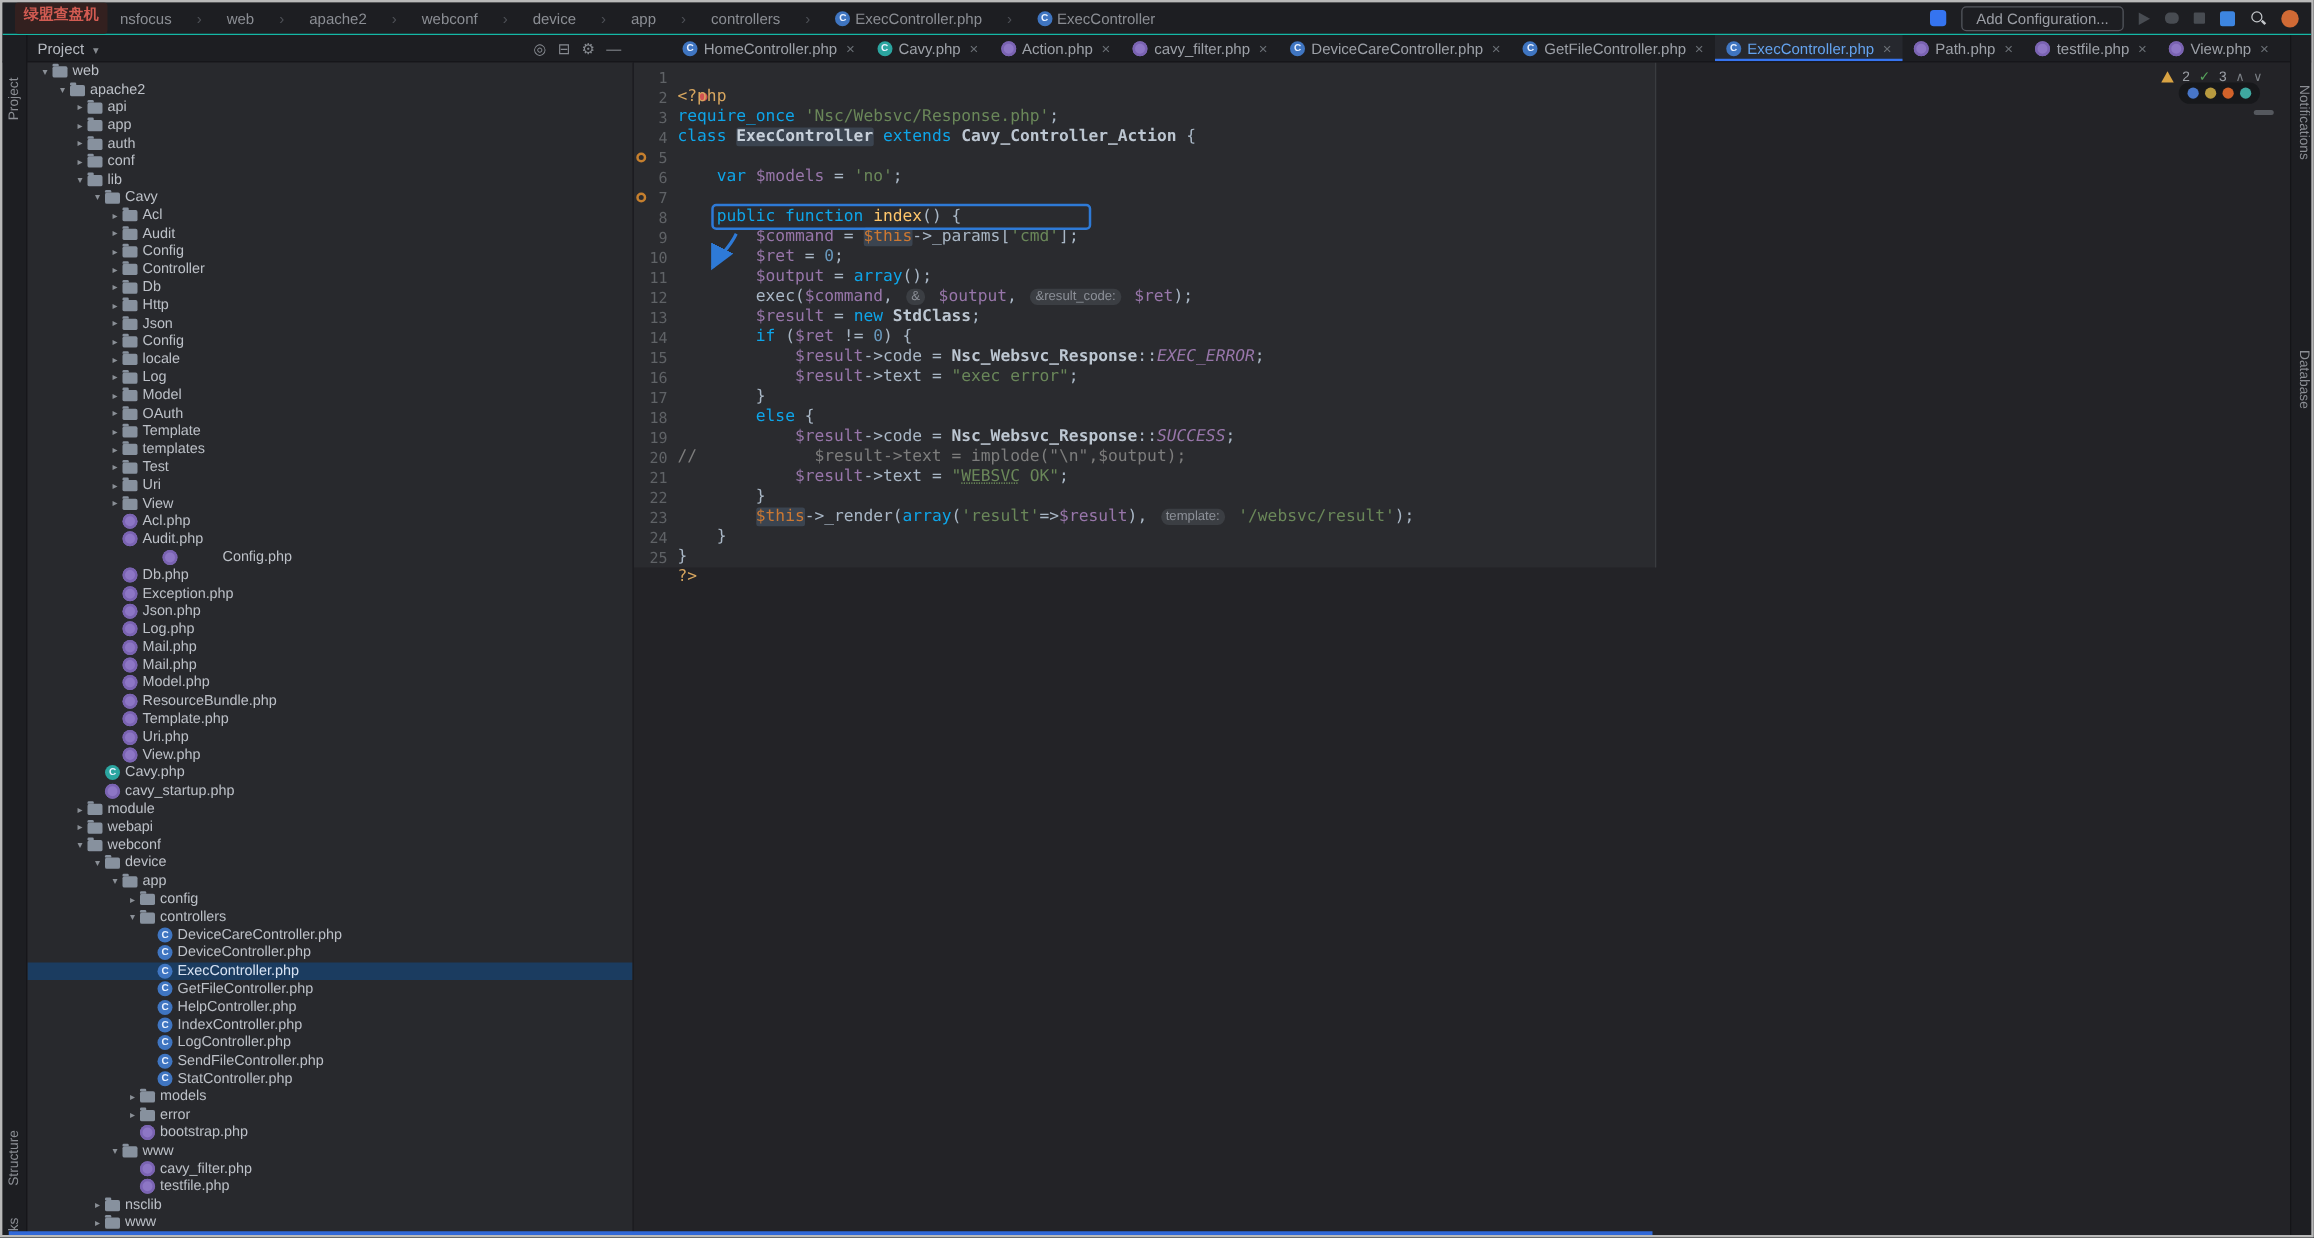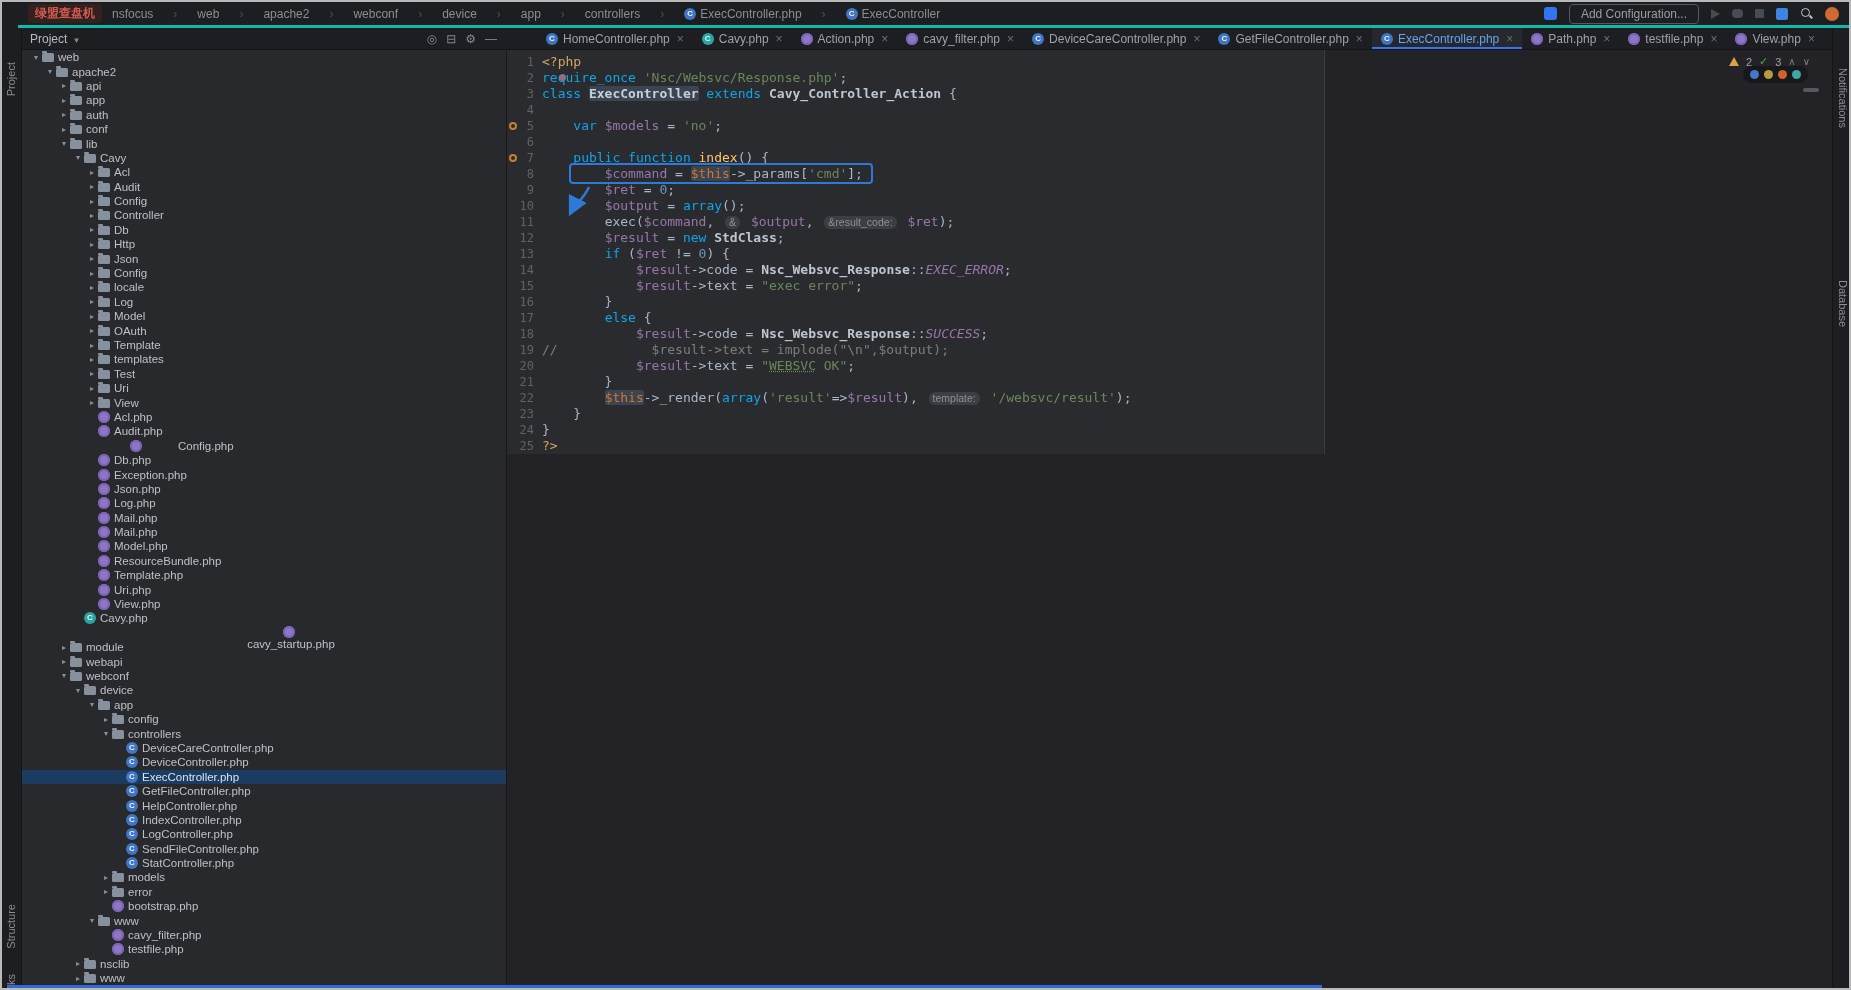--- a/index.html
+++ b/index.html
@@ -1,22 +1,22 @@
 <!DOCTYPE html>
 <html><head>
 <meta charset="utf-8">
 <style>
   *{margin:0;padding:0;box-sizing:border-box}
   html,body{width:1851px;height:990px;overflow:hidden;background:#0d0e10}
   #window{position:absolute;inset:0;width:1851px;height:990px;background:#1d1e22;
     border:2px solid #b9b9b9;font-family:"Liberation Sans",sans-serif;overflow:hidden}
 
   
-  #titlebar{position:absolute;left:16px;top:0;right:0;height:26px;background:#1d1e22;
-    display:flex;align-items:center;padding:0 10px;gap:10px;border-bottom:3px solid #14b8a6}
+  #titlebar{position:absolute;left:0;top:0;right:0;height:26px;background:#1d1e22;
+    display:flex;padding:0 10px;gap:10px;border-bottom:1px solid #14b8a6}
   .project-tag{color:#d25b52;background:#33201f;border-radius:3px;padding:1px 7px;
     font-size:12px;font-weight:bold;white-space:nowrap}
   #breadcrumb{display:flex;align-items:center;gap:17px;color:#8b8e94;font-size:12px;white-space:nowrap}
   .bc-item{display:flex;align-items:center;gap:4px}
   .bc-sep{color:#4d5056;margin:0 3px}
   .titlebar-right{margin-left:auto;display:flex;align-items:center;gap:12px}
   .add-config{border:1px solid #55585f;border-radius:4px;color:#9b9ea5;font-size:12px;padding:2px 11px;white-space:nowrap}
   .i-share{width:13px;height:13px;border-radius:3px;background:#3574f0}
   .i-play{width:0;height:0;border-left:9px solid #656b73;border-top:5px solid transparent;border-bottom:5px solid transparent;opacity:.6}
   .i-bug{width:11px;height:9px;border-radius:4px;background:#656b73;opacity:.6}
@@ -68,21 +68,21 @@
   
   #editor{position:absolute;left:505px;top:48px;right:17px;bottom:0;background:#232327;overflow:hidden}
   #code-bg{position:absolute;left:0;top:0;width:817px;height:404px;background:#2a2b2f}
   #margin-guide{position:absolute;left:817px;top:0;height:404px;width:1px;background:#3a3c40}
   #gutter{position:absolute;left:0;top:4px;width:27px;text-align:right;
     font:12px/16px "DejaVu Sans Mono",monospace;color:#5f6266}
   .gut-num{height:16px}
   #gutter-icons{position:absolute;left:0;top:0;width:120px;height:420px;pointer-events:none}
   .g-red{position:absolute;width:7px;height:7px;border-radius:50%;background:#d25252}
   .g-orange{position:absolute;width:8px;height:8px;border-radius:50%;border:2px solid #c57f2e}
-  #code{position:absolute;left:35px;top:4px;font:13px/16px "DejaVu Sans Mono",monospace;
+  #code{position:absolute;left:35px;top:20px;font:13px/16px "DejaVu Sans Mono",monospace;
     color:#a9b7c6;white-space:pre}
   .code-line{height:16px}
   .t-kw{color:#0ea5e9}
   .t-str,.t-strl,.t-strw{color:#6a8759}
   .t-strl{}
   .t-strw{text-decoration:underline;text-decoration-style:dotted}
   .t-num{color:#6897bb}
   .t-var{color:#9876aa}
   .t-fn{color:#ffc66b}
   .t-cls{color:#bcc6d1;font-weight:bold}
@@ -441,21 +441,21 @@
         <div class="tree-row" style="padding-left: 64px;">
           <span class="chev"></span>
           <span class="fic fic-php"></span>
           <span class="tree-label">View.php</span>
         </div>
         <div class="tree-row" style="padding-left: 50px;">
           <span class="chev"></span>
           <span class="fic fic-cavy">C</span>
           <span class="tree-label">Cavy.php</span>
         </div>
-        <div class="tree-row" style="padding-left: 50px; flex-direction: column;">
+        <div class="tree-row" style="padding-left: 50px;">
           <span class="chev"></span>
           <span class="fic fic-php"></span>
           <span class="tree-label">cavy_startup.php</span>
         </div>
         <div class="tree-row" style="padding-left: 36px;">
           <span class="chev">▸</span>
           <span class="fic fic-folder"></span>
           <span class="tree-label">module</span>
         </div>
         <div class="tree-row" style="padding-left: 36px;">

